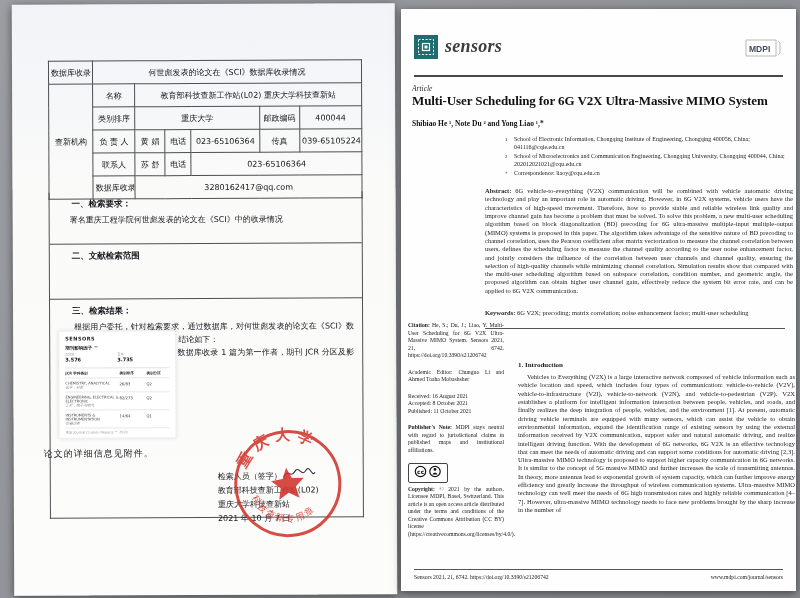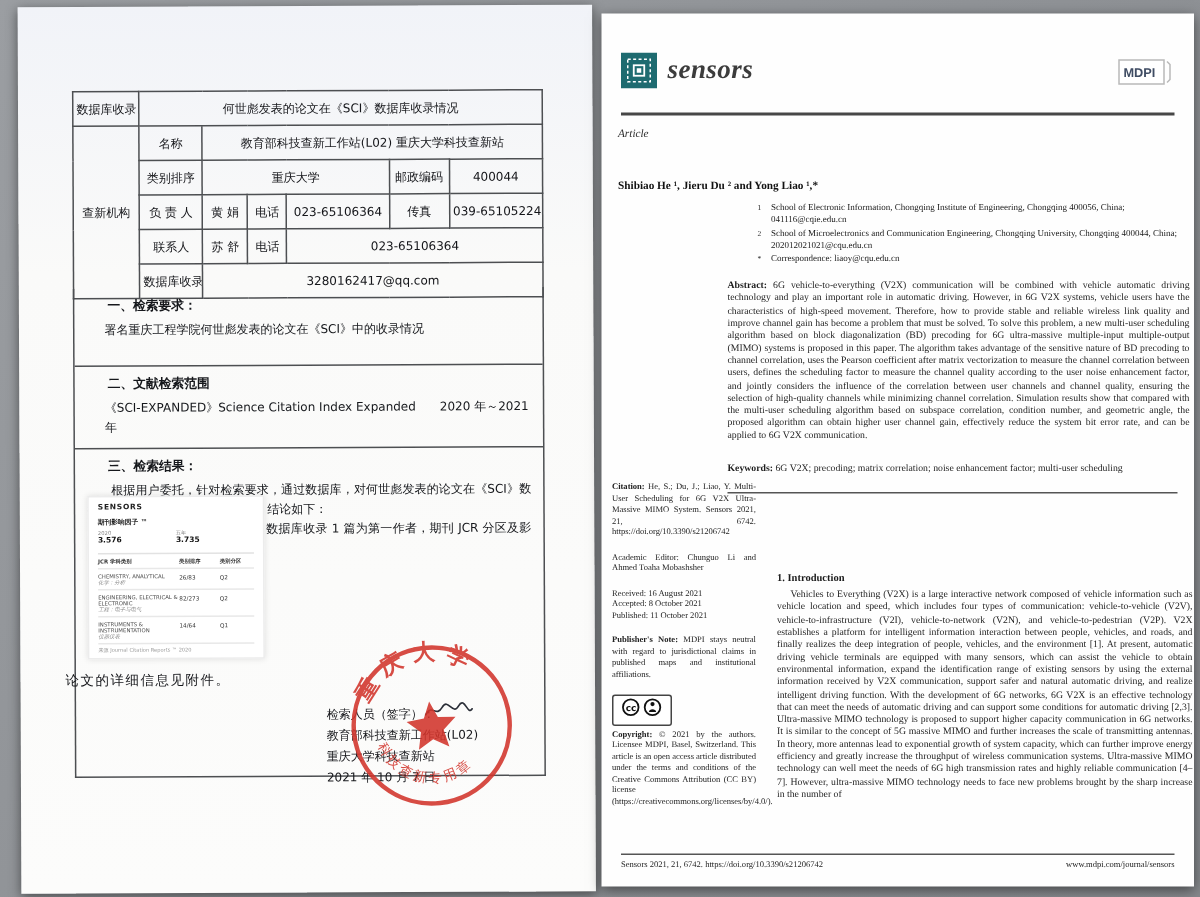--- a/index.html
+++ b/index.html
@@ -53,21 +53,21 @@
   .rp-affs{position:absolute;left:104px;top:126px;width:286px;font-size:6px;line-height:1.4;color:#222;}
   .aff-line{display:flex;}
   .aff-sup{width:9px;flex:none;font-size:5px;padding-top:1px;}
   .rp-abstract{position:absolute;left:84px;top:178px;width:308px;font-size:6.5px;line-height:1.28;text-align:justify;color:#1d1d1d;}
   .rp-keywords{position:absolute;left:84px;top:300px;width:308px;font-size:6.5px;color:#1d1d1d;}
   .rp-hr2{position:absolute;left:84px;top:319px;width:300px;height:1px;background:#555;}
   .lbl{font-weight:bold;}
   .sidebar{position:absolute;left:7px;top:313px;width:96px;font-size:5.7px;line-height:1.32;color:#222;text-align:justify;}
   .sb-block{margin-bottom:9px;}
   .cc-badge{display:inline-block;border:1px solid #444;border-radius:2px;padding:1px 5px;background:#fff;margin-bottom:3px;}
-  .main-col{position:absolute;left:117px;top:352px;width:277px;margin-top:20px;}
+  .main-col{position:absolute;left:117px;top:352px;width:277px;}
   .sec1-head{font-weight:bold;font-size:7px;margin-bottom:4px;}
   .main-col p{font-size:6.5px;line-height:1.28;text-align:justify;margin:0;text-indent:9px;color:#1d1d1d;}
   .rp-foot-rule{position:absolute;left:13px;right:13px;top:560px;height:1px;background:#555;}
   .rp-footer{position:absolute;left:13px;right:13px;top:565px;font-size:5.7px;color:#222;}
   .foot-left{float:left;}
   .foot-right{float:right;}
 </style>
 </head>
 <body>
 
@@ -122,21 +122,20 @@
     </tbody>
       </table>
 
     <div class="sections">
       <div class="sec sec1">
         <div class="sec-head">一、检索要求：</div>
         <div class="sec-body">署名重庆工程学院何世彪发表的论文在《SCI》中的收录情况</div>
       </div>
       <div class="sec sec2">
         <div class="sec-head">二、文献检索范围</div>
-        <div class="sec-body">《SCI-EXPANDED》Science Citation Index Expanded　　2020 年～2021 年</div>
       </div>
       <div class="sec sec3">
         <div class="sec-head">三、检索结果：</div>
         <p>根据用户委托，针对检索要求，通过数据库，对何世彪发表的论文在《SCI》数据库中的收录引用情况进行检索，结论如下：</p>
         <p>何世彪发表的论文被《SCI》数据库收录 1 篇为第一作者，期刊 JCR 分区及影响因子情况：</p>
       </div>
     </div>
 
     <div class="jcr-card">
       <div class="jcr-journal">SENSORS</div>
@@ -226,21 +225,22 @@
       <span class="journal-name">sensors</span>
       <svg class="mdpi-logo" width="40" height="20" viewBox="0 0 40 20">
         <path d="M3 2 L33 2 L33 18 L3 18 Z" fill="#ffffff" stroke="#b9b9b9" stroke-width="1"></path>
         <path d="M35 3 L37 5 L37 15 L35 17" fill="none" stroke="#b9b9b9" stroke-width="1"></path>
         <text x="6" y="13.5" font-family="Liberation Sans, sans-serif" font-size="8.5" font-weight="bold" fill="#3f4c63">MDPI</text>
       </svg>
     </div>
     <div class="rp-rule"></div>
 
     <div class="rp-article">Article</div>
-    <div class="rp-authors">Shibiao He ¹, Jieru Du ² and Yong Liao ¹,*</div>
+    <div class="rp-title">Multi-User Scheduling for 6G V2X Ultra-Massive MIMO System</div>
+    <div class="rp-authors">Shibiao He ¹, Note Du ² and Yong Liao ¹,*</div>
 
     <div class="rp-affs">
       <div class="aff-line">
         <span class="aff-sup">1</span>
         <span>School of Electronic Information, Chongqing Institute of Engineering, Chongqing 400056, China; 041116@cqie.edu.cn</span>
       </div>
       <div class="aff-line">
         <span class="aff-sup">2</span>
         <span>School of Microelectronics and Communication Engineering, Chongqing University, Chongqing 400044, China; 202012021021@cqu.edu.cn</span>
       </div>

